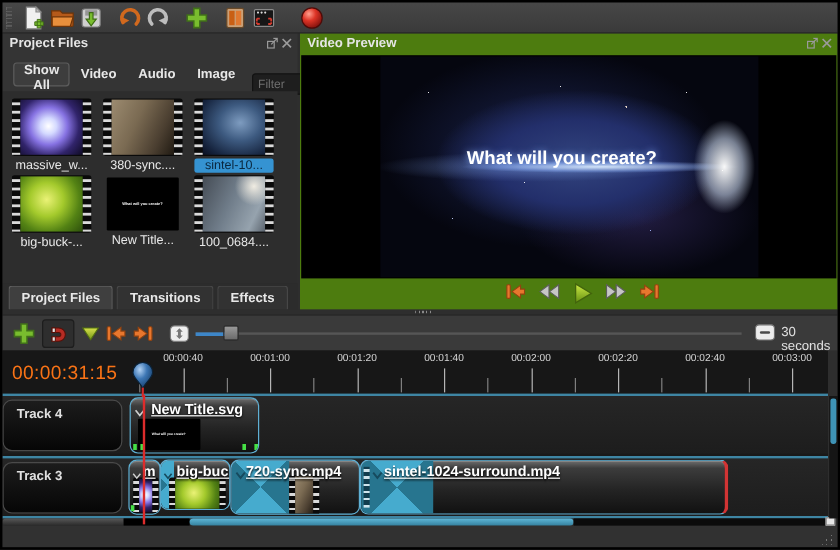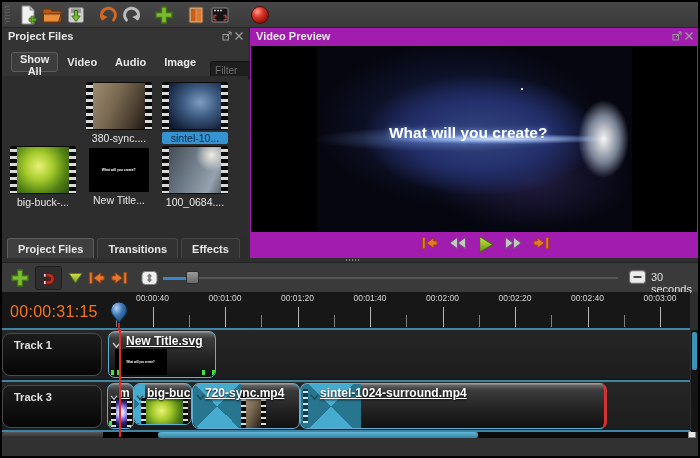--- a/index.html
+++ b/index.html
@@ -19,21 +19,21 @@
   .tbtn svg { width:20px; height:20px; display:block; margin:auto; }
   .gap { width:8px; }
 
   
   .panel-header { position:absolute; left:0; right:0; top:0; height:17px;
     color:#e6e6e6; font-size:11px; font-weight:bold; padding:2px 0 0 6px; }
   .win-icons { position:absolute; right:4px; top:3px; display:flex; gap:2px; }
   .win-icons svg { width:10px; height:10px; }
 
   .left-panel { position:absolute; left:2px; top:28px; width:246px; height:208px; background:#343434; }
-  .right-panel { position:absolute; left:250px; top:28px; width:448px; height:230px; background:#a21caf; }
+  .right-panel { position:absolute; left:250px; top:28px; width:448px; height:230px; background:#4d7c0f; }
 
   
   .filter-row { position:absolute; top:20px; left:0; right:0; height:28px; display:flex; align-items:center; }
   .fbtn { background:none; border:1px solid transparent; color:#e8e8e8; font-size:11px; font-weight:bold;
     height:20px; padding:0 8px; border-radius:3px; cursor:pointer; font-family:inherit; }
   .fbtn.sel { background:#3d3d3d; border-color:#5d5d5d; }
   .filter-input { width:45px; height:18px; background:#1e1e1e; border:1px solid #121212; border-radius:3px;
     color:#ccc; font-size:10px; padding:0 4px; margin-left:5px; font-family:inherit;margin-top:16px; }
   .filter-input::placeholder { color:#6f6f6f; }
   .broom-btn { background:none; border:none; margin-left:5px; cursor:pointer; }
@@ -249,20 +249,28 @@
       <button class="fbtn">Image</button>
       <input class="filter-input" placeholder="Filter" style="">
       <button class="broom-btn"><svg width="17" height="17" viewBox="0 0 18 18">
             <path d="M16 2L9.5 8.5" stroke="#d8d8d8" stroke-width="2" stroke-linecap="round"></path>
             <path d="M9 8l3.2 3.2-5.4 4.8-4-1.2-.8-3z" fill="#e4e4e4" stroke="#8a8a8a"></path>
             <path d="M5.5 11.5l3 3M4 14l2 2" stroke="#9a9a9a"></path>
           </svg></button>
     </div>
     <div class="file-grid">
 
+      <div class="file-item" style="left:8px;top:6px">
+        <div class="film">
+            <div class="sprk"></div>
+            <div class="media m-massive"></div>
+            <div class="sprk"></div>
+          </div>
+        <div class="file-label">massive_w...</div>
+      </div>
       <div class="file-item" style="left:84px;top:6px">
         <div class="film">
             <div class="sprk"></div>
             <div class="media m-720"></div>
             <div class="sprk"></div>
           </div>
         <div class="file-label">380-sync....</div>
       </div>
       <div class="file-item" style="left:160px;top:6px">
         <div class="film">
@@ -425,21 +433,21 @@
 
   <div class="trackarea"></div>
   <div class="tealline" style="top:328px"></div>
   <div class="tealline" style="top:380px"></div>
   <div class="tealline" style="top:430px"></div>
 
   <div class="trackrow" style="top:330px"></div>
   <div class="trackrow" style="top:382px"></div>
 
   <div class="track-header" style="top:333px">
-      <span>Track 1</span>
+      <span>Track 4</span>
     </div>
   <div class="track-header" style="top:385px">
       <span>Track 3</span>
     </div>
 
   <div class="clip" style="left:108px;top:331px;width:108px;height:47px">
     <span class="chev"><svg width="9" height="7" viewBox="0 0 10 8">
           <path d="M1 1l4 5 4-5" fill="none" stroke="#cfcfcf" stroke-width="1.6"></path>
         </svg></span>
     <span class="clip-label" style="left:17px">New Title.svg</span>

